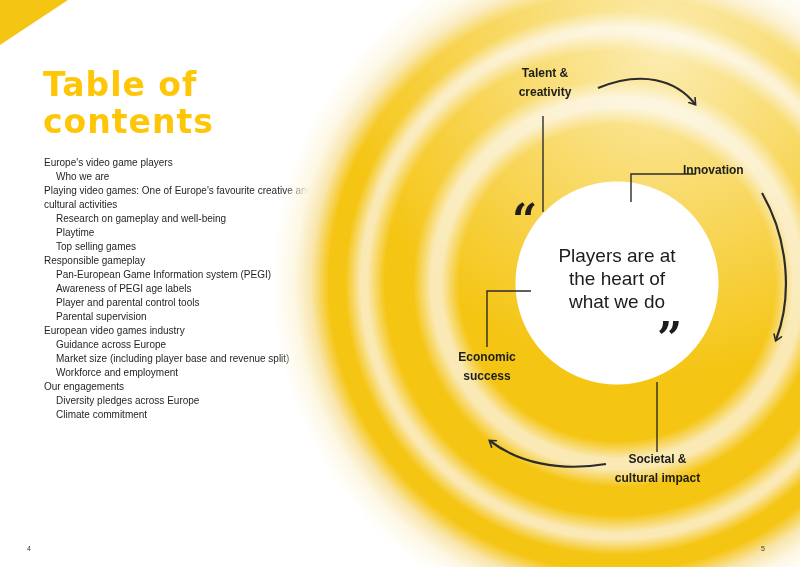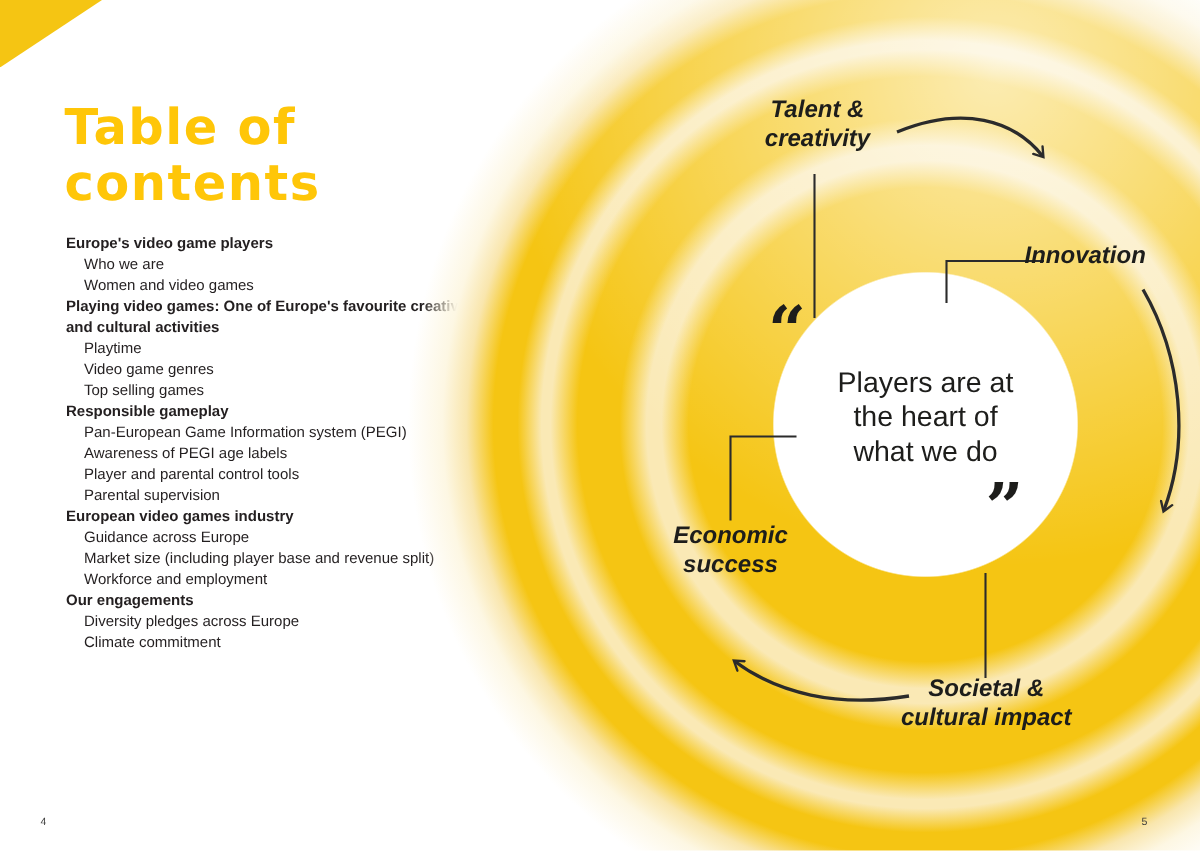--- a/index.html
+++ b/index.html
@@ -17,21 +17,21 @@
 
   
   .toc-title{
     position:absolute;left:43px;top:66px;margin:0;
     font-family:"DejaVu Sans", sans-serif;font-weight:700;
     font-size:33px;line-height:37px;letter-spacing:1px;
     color:#ffc608;white-space:pre-line;
   }
   .toc-list{position:absolute;left:44px;top:156px;width:306px;}
   .toc-row{display:flex;align-items:flex-end;font-size:10px;line-height:14px;}
-  .toc-row.head{font-weight:bold;}
+  .toc-row.head{font-weight:normal;}
   .toc-row.sub .toc-label{padding-left:12px;}
   .toc-label{flex:1;}
   .toc-page{width:20px;text-align:right;}
 
   .folio{position:absolute;font-size:7px;color:#3c3c3b;}
   .folio-left{left:27px;top:545px;}
   .folio-right{left:761px;top:545px;}
 
   
   .rings{
@@ -45,22 +45,22 @@
         #f5c513 204px 232px,
         #fae9b5 250px 256px,
         #f5c513 272px 288px,
         #f9e6ad 306px,
         #fdf7e3 322px,
         rgba(255,255,255,0) 345px);
   }
   svg.overlay{position:absolute;inset:0;pointer-events:none;}
 
   .diag-label{
-    position:absolute;font-weight:bold;font-size:16px;line-height:19px;
-    color:#1d1d1b;white-space:pre-line;text-align:center;font-style:italic;
+    position:absolute;font-weight:bold;font-size:12px;line-height:19px;
+    color:#1d1d1b;white-space:pre-line;text-align:center;
   }
   .label-talent{left:478px;top:64px;width:134px;}
   .label-innovation{left:683px;top:161px;width:110px;text-align:left;}
   .label-economic{left:420px;top:348px;width:134px;}
   .label-societal{left:570px;top:450px;width:175px;}
 
   .quote-text{
     position:absolute;left:527px;top:244px;width:180px;text-align:center;
     font-weight:normal;font-size:19px;line-height:23px;color:#1d1d1b;white-space:pre-line;
   }
@@ -83,35 +83,31 @@
 contents</h1>
     <div class="toc-list">
         <div class="toc-row head">
           <span class="toc-label">Europe's video game players</span>
           <span class="toc-page">6</span>
         </div>
         <div class="toc-row sub">
           <span class="toc-label">Who we are</span>
           <span class="toc-page">7</span>
         </div>
-        <div class="toc-row sub">
-          <span class="toc-label">Women and video games</span>
-          <span class="toc-page">9</span>
-        </div>
         <div class="toc-row head">
           <span class="toc-label">Playing video games: One of Europe's favourite creative and cultural activities</span>
           <span class="toc-page">10</span>
         </div>
         <div class="toc-row sub">
+          <span class="toc-label">Research on gameplay and well-being</span>
+          <span class="toc-page">11</span>
+        </div>
+        <div class="toc-row sub">
           <span class="toc-label">Playtime</span>
           <span class="toc-page">12</span>
-        </div>
-        <div class="toc-row sub">
-          <span class="toc-label">Video game genres</span>
-          <span class="toc-page">13</span>
         </div>
         <div class="toc-row sub">
           <span class="toc-label">Top selling games</span>
           <span class="toc-page">15</span>
         </div>
         <div class="toc-row head">
           <span class="toc-label">Responsible gameplay</span>
           <span class="toc-page">16</span>
         </div>
         <div class="toc-row sub">

